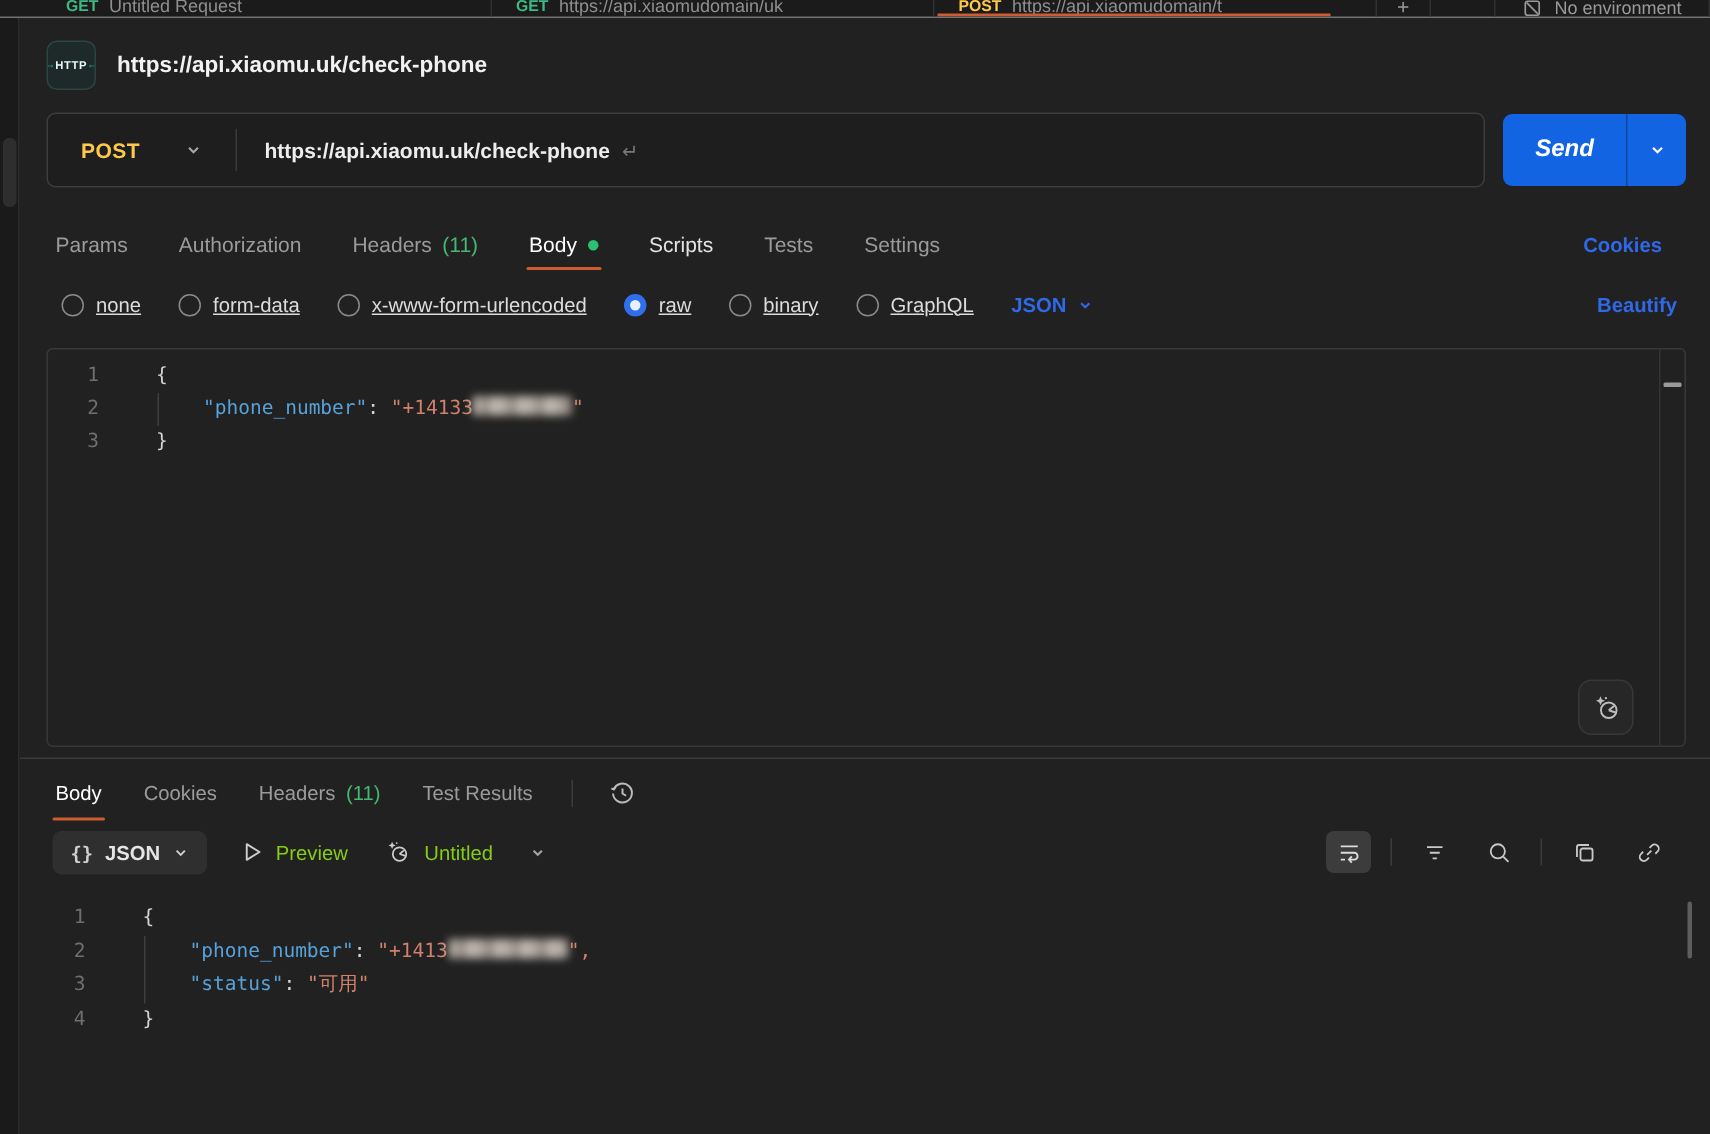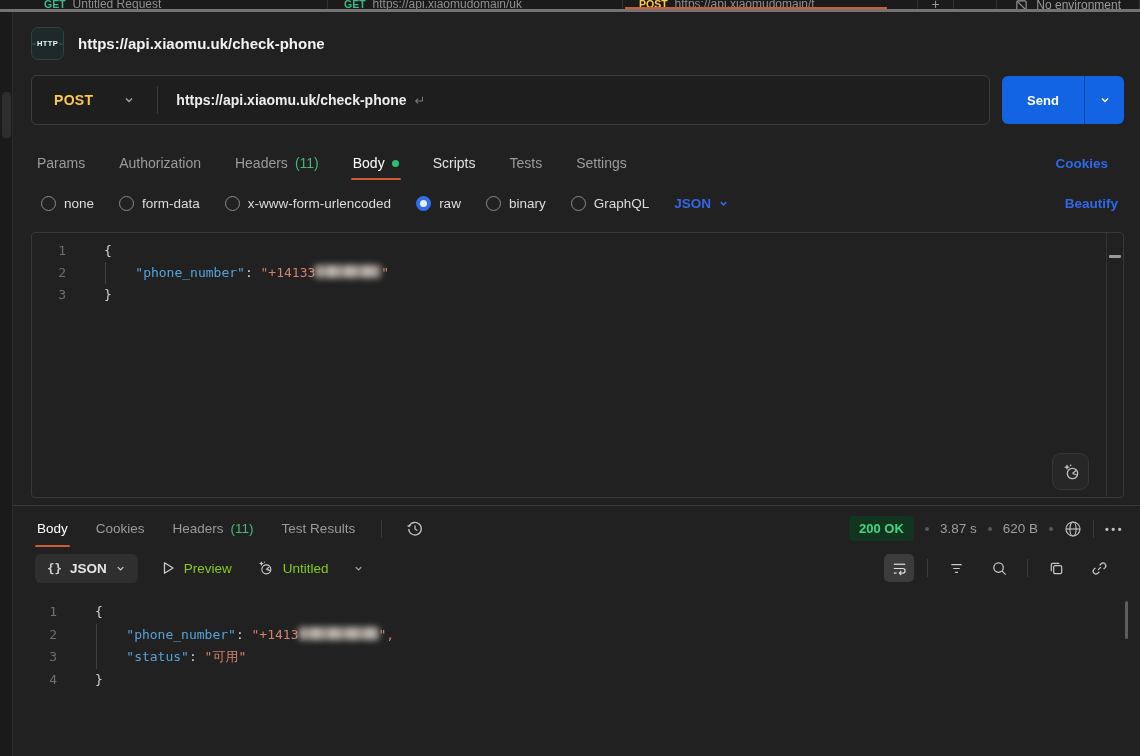--- a/index.html
+++ b/index.html
@@ -6,21 +6,21 @@
   html,body { width:1140px; height:756px; overflow:hidden; }
   body {
     background:#212121;
     font-family:"Liberation Sans", sans-serif;
     color:#d6d6d6;
     -webkit-font-smoothing:antialiased;
   }
   .app { width:1140px; height:756px; display:flex; flex-direction:column; }
 
   
-  .tabstrip { height:12px; background:#1b1b1b; border-bottom:3px solid #737373; position:relative; overflow:hidden; flex:none; display:flex; }
+  .tabstrip { height:12px; background:#1b1b1b; border-bottom:1px solid #737373; position:relative; overflow:hidden; flex:none; display:flex; }
   .tstrip-tabs { display:flex; margin-left:28px; height:22px; }
   .ttab { width:300px; display:flex; align-items:center; gap:7px; padding:0 16px; font-size:12px; color:#8f8f8f; border-right:1px solid #303030; transform:translateY(-7px); overflow:hidden; white-space:nowrap; }
   .ttab:nth-child(2){ width:295px; }
   .ttab:nth-child(3){ width:295px; }
   .ttab .m-get { color:#3fb984; font-weight:700; font-size:10.5px; }
   .ttab .m-post { color:#fdc84b; font-weight:700; font-size:10.5px; }
   .ttab-add { width:36px; display:grid; place-items:center; color:#9a9a9a; font-size:14px; transform:translateY(-7px); border-right:1px solid #303030; }
   .tstrip-underline { position:absolute; left:625px; bottom:0; width:262px; height:2px; background:#cf5b32; }
   .tstrip-env { margin-left:auto; display:flex; align-items:center; gap:8px; padding:0 18px; color:#9a9a9a; font-size:12px; border-left:1px solid #303030; border-right:1px solid #303030; transform:translateY(-6px); height:22px; }
 
@@ -40,36 +40,36 @@
 
   
   .url-row { display:flex; align-items:center; gap:12px; padding:2px 16px 14px 18px; }
   .url-bar { flex:1; height:50px; border:1px solid #3d3d3d; border-radius:6px; background:#1e1e1e; display:flex; align-items:center; }
   .method-box { display:flex; align-items:center; gap:30px; padding:0 22px; cursor:pointer; }
   .method-label { color:#fdc84b; font-weight:700; font-size:14px; letter-spacing:.3px; }
   .method-div { width:1px; height:28px; background:#3a3a3a; }
   .url-text { margin-left:18px; color:#ededed; font-size:14px; font-weight:600; }
   .enter-hint { color:#787878; margin-left:8px; font-size:13px; }
   .send-group { width:122px; height:48px; background:#1264e2; border-radius:6px; display:flex; overflow:hidden; flex:none; }
-  .send-btn { flex:1; display:grid; place-items:center; color:#fff; font-weight:700; font-size:13px; cursor:pointer; }
+  .send-btn { flex:1; display:grid; place-items:center; color:#fff; font-weight:700; font-size:16px; cursor:pointer;font-style:italic; }
   .send-caret { width:40px; border-left:1px solid rgba(0,0,0,.30); display:grid; place-items:center; cursor:pointer; }
 
   
   .req-tabs { display:flex; align-items:center; gap:30px; padding:4px 32px 0 22px; height:44px; font-size:14px; color:#9b9b9b; }
   .rtab { position:relative; display:flex; align-items:center; gap:7px; padding:11px 2px; cursor:pointer; white-space:nowrap; }
   .rtab.active { color:#fff; }
   .rtab.active::after { content:""; position:absolute; left:0; right:0; bottom:2px; height:2px; border-radius:1px; background:#cf5b32; }
   .rtab.bright { color:#e3e3e3; }
   .tab-count { color:#45b873; }
   .body-dot { width:7px; height:7px; border-radius:50%; background:#2bbf72; }
   .cookies-link { margin-left:auto; color:#3068e8; font-weight:600; font-size:13.5px; cursor:pointer; }
 
   
   .type-row { display:flex; align-items:center; gap:25px; padding:8px 22px 8px 28px; height:40px; font-size:13.5px; color:#dcdcdc; }
-  .radio-opt { display:flex; align-items:center; gap:8px; cursor:pointer; white-space:nowrap; }
+  .radio-opt { display:flex; align-items:center; gap:8px; cursor:pointer; white-space:nowrap;text-decoration:underline; }
   .radio { width:15px; height:15px; border-radius:50%; border:1.5px solid #8a8a8a; flex:none; }
   .radio.sel { border:4.5px solid #2f6fed; background:#e8efff; }
   .json-select { display:flex; align-items:center; gap:7px; color:#3068e8; font-weight:700; cursor:pointer; }
   .beautify-link { margin-left:auto; color:#3068e8; font-weight:600; font-size:13.5px; cursor:pointer;text-align:right; }
 
   
   .editor { position:relative; margin:9px 16px 0 18px; height:266px; border:1px solid #383838; border-radius:4px; background:#212121; display:flex; font-family:"DejaVu Sans Mono", monospace; font-size:13px; flex:none; }
   .gutter { width:46px; padding:7px 12px 0 0; text-align:right; color:#6f6f6f; line-height:22px; flex:none; }
   .codearea { flex:1; padding:7px 0 0 26px; line-height:22px; position:relative; min-width:0; }
   .code-line { white-space:pre; color:#d4d4d4; position:relative; }
@@ -270,37 +270,20 @@
           </div>
           <div class="rtab">Test Results</div>
           <div class="hdiv"></div>
           <div class="icon-plain">
             <svg width="18" height="18" viewBox="0 0 18 18">
               <path d="M3.2 6.2A6.3 6.3 0 1 1 2.7 9" fill="none" stroke="#bdbdbd" stroke-width="1.3"></path>
               <path d="M1.6 5.6 3.2 6.4 4.4 4.8" fill="none" stroke="#bdbdbd" stroke-width="1.3"></path>
               <path d="M9 5.6V9l2.4 1.5" fill="none" stroke="#bdbdbd" stroke-width="1.3"></path>
             </svg>
           </div>
-          <div class="meta">
-            <span class="status-pill">200 OK</span>
-            <span class="meta-dot"></span>
-            <span class="meta-text">3.87 s</span>
-            <span class="meta-dot"></span>
-            <span class="meta-text">620 B</span>
-            <span class="meta-dot"></span>
-            <span class="icon-plain">
-              <svg width="18" height="18" viewBox="0 0 18 18">
-                <circle cx="9" cy="9" r="7" fill="none" stroke="#bdbdbd" stroke-width="1.2"></circle>
-                <ellipse cx="9" cy="9" rx="3.1" ry="7" fill="none" stroke="#bdbdbd" stroke-width="1.2"></ellipse>
-                <line x1="2" y1="9" x2="16" y2="9" stroke="#bdbdbd" stroke-width="1.2"></line>
-              </svg>
-            </span>
-            <span class="hdiv"></span>
-            <span class="ellipsis">•••</span>
-          </div>
         </div>
 
         <div class="resp-toolbar">
           <div class="json-btn">
             <span class="braces">{}</span>
             <span>JSON</span>
             <svg width="11" height="11" viewBox="0 0 12 12">
                 <path d="M3 4.5 6 7.5 9 4.5" fill="none" stroke="#cfcfcf" stroke-width="1.4"></path>
               </svg>
           </div>

